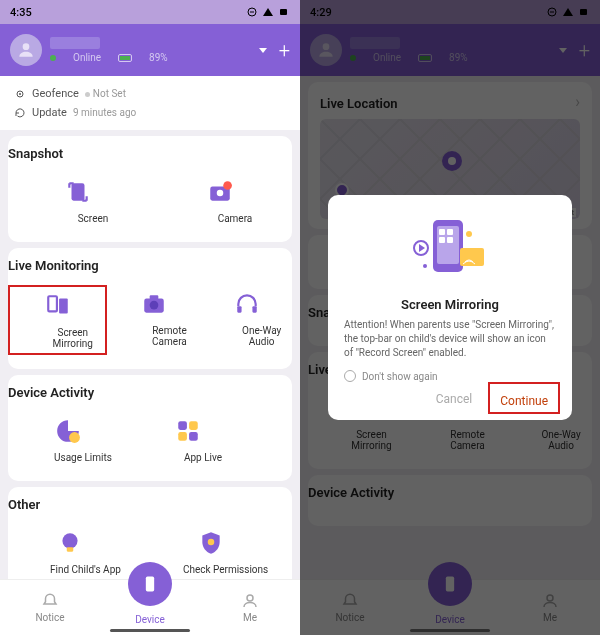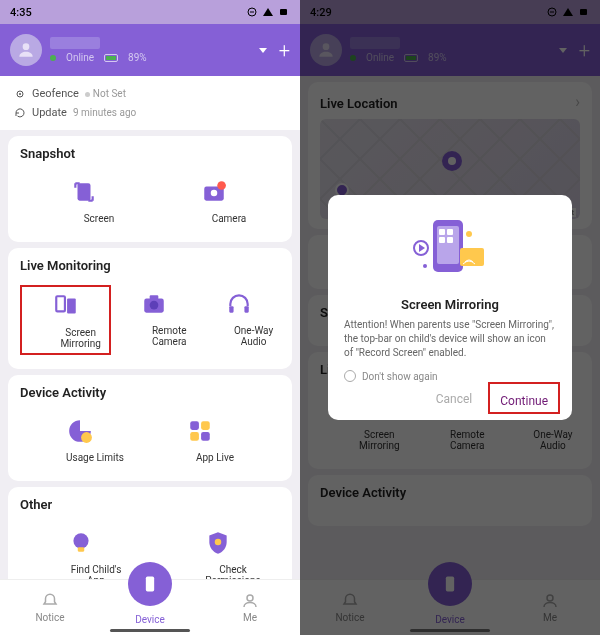--- a/index.html
+++ b/index.html
@@ -7,29 +7,29 @@
   .screens { display:flex; width:600px; height:635px; }
   .phone { width:316px; height:635px; background:#fff; position:relative; overflow:hidden; display:flex; flex-direction:column; }
   .status-bar { height:24px; background:#b8a0db; display:flex; justify-content:space-between; align-items:center; padding:0 10px; color:#000; font-size:11px; font-weight:500; }
   .status-right { display:flex; gap:4px; align-items:center; }
   .status-right svg { width:12px; height:12px; }
   .header { background:#8560d6; height:52px; display:flex; align-items:center; padding:0 10px; color:#fff; }
   .avatar { width:32px; height:32px; border-radius:50%; background:#b9a9e4; margin-right:8px; display:flex; align-items:center; justify-content:center; }
   .avatar svg{width:20px;height:20px;fill:#e8e0f7;}
   .header-info { flex:1; }
   .header-name { font-size:13px; color:#d4c8f0; background:#9a7fde; height:12px; width:50px; border-radius:2px; margin-bottom:3px; }
-  .header-status { font-size:10px; display:flex; align-items:center; gap:10px; color:#d4c8f0; }
+  .header-status { font-size:10px; display:flex; align-items:center; gap:17px; color:#d4c8f0; }
   .dot-online{width:6px;height:6px;border-radius:50%;background:#4caf50;}
   .bat-icon{width:14px;height:8px;border:1px solid #d4c8f0;border-radius:2px;position:relative;}
   .bat-icon::after{content:'';position:absolute;left:1px;top:1px;bottom:1px;width:80%;background:#4caf50;}
   .header-actions{display:flex;gap:12px;align-items:center;}
   .chev-down{width:0;height:0;border-left:4px solid transparent;border-right:4px solid transparent;border-top:5px solid #fff;}
   .plus{font-size:20px;color:#fff;font-weight:300;}
   .content { flex:1; background:#f0eef3; overflow-y:auto; padding-bottom:60px; }
-  .section { background:#fff; margin:6px 8px; border-radius:10px; padding:10px 12px 14px; }
+  .section { background:#fff; margin:6px 8px; border-radius:10px; padding:10px 0 14px; }
   .status-sec{background:#fff;margin:0 0 6px; padding:8px 14px;}
   .status-row{display:flex;align-items:center;gap:6px;font-size:11px;color:#333;padding:3px 0;}
   .status-row .lab{color:#555;}
   .status-row .val{color:#999;font-size:10px;}
   .not-set{color:#999;font-size:10px;}
   .not-set::before{content:'';display:inline-block;width:5px;height:5px;border-radius:50%;background:#ccc;margin-right:3px;vertical-align:middle;}
   .sec-title { font-size:13px; font-weight:600; color:#222; margin-bottom:12px; }
   .grid-row { display:flex; justify-content:space-around; }
   .g-item { display:flex; flex-direction:column; align-items:center; gap:6px; cursor:pointer; padding:4px 6px; min-width:70px;}
   .g-item .ic { width:30px; height:30px; display:flex; align-items:center; justify-content:center; }
@@ -46,21 +46,21 @@
   .dim{position:absolute;inset:0;background:rgba(0,0,0,0.45);}
   .right .status-bar, .right .header, .right .content, .right .bottom-nav{filter:brightness(0.7);}
   .modal{position:absolute;left:28px;right:28px;top:195px;background:#fff;border-radius:10px;padding:14px 16px 10px;z-index:10;}
   .modal-illus{height:80px;display:flex;align-items:center;justify-content:center;margin-bottom:8px;}
   .modal-title{font-size:13px;font-weight:600;text-align:center;color:#222;margin-bottom:6px;}
   .modal-body{font-size:10px;color:#666;line-height:1.4;margin-bottom:10px;}
   .modal-check{display:flex;align-items:center;gap:6px;font-size:10px;color:#888;margin-bottom:10px;}
   .radio{width:12px;height:12px;border:1px solid #aaa;border-radius:50%;}
   .modal-actions{display:flex;justify-content:flex-end;gap:20px;font-size:12px;}
   .btn-cancel{color:#aaa;cursor:pointer;}
-  .btn-continue{color:#701a75;cursor:pointer;padding:2px 6px;}
+  .btn-continue{color:#c2410c;cursor:pointer;padding:2px 6px;}
   .hl-box2{border:2px solid #d32020;padding:10px 4px 4px;margin:-10px -4px -4px;}
   
   .live-loc{background:#fff;margin:6px 8px;border-radius:10px;padding:10px 12px;}
   .live-loc-head{display:flex;justify-content:space-between;align-items:flex-end;margin-bottom:8px;}
   .map{height:100px;background:linear-gradient(135deg,#e8e4ef 0%,#dcd5e8 100%);border-radius:6px;position:relative;overflow:hidden;}
   .map::before{content:'';position:absolute;inset:0;background:
     linear-gradient(45deg,transparent 48%,#ccc 48%,#ccc 52%,transparent 52%),
     linear-gradient(-45deg,transparent 48%,#ccc 48%,#ccc 52%,transparent 52%);
     background-size:40px 40px;opacity:0.4;}
   .map-pin{position:absolute;top:30px;left:120px;width:24px;height:24px;}

